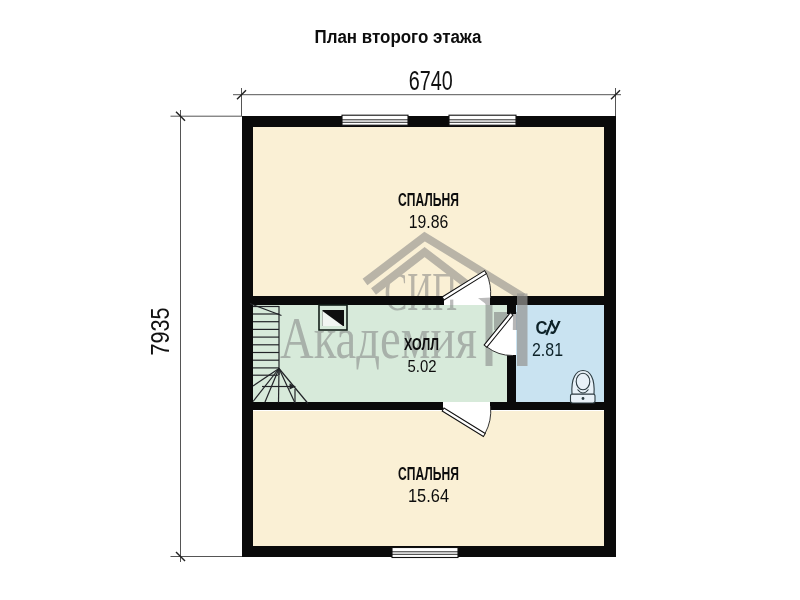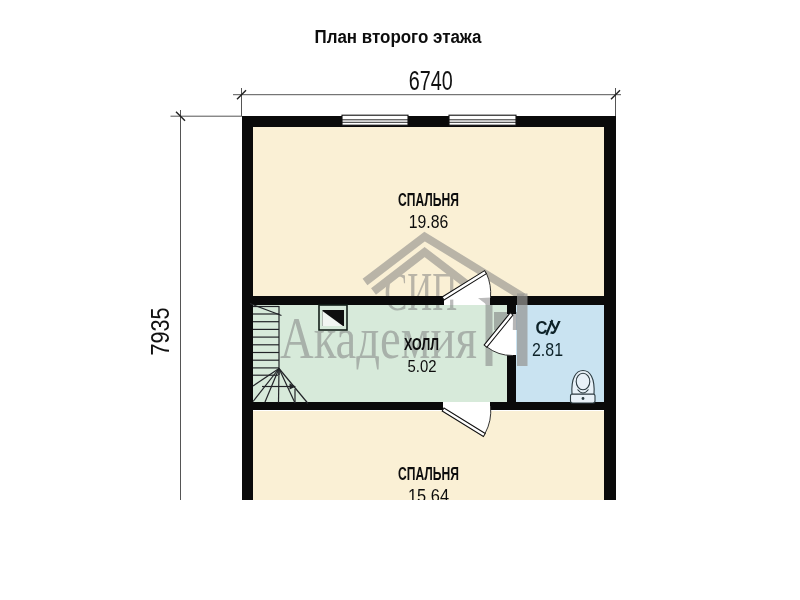--- a/index.html
+++ b/index.html
@@ -1,16 +1,16 @@
 <!DOCTYPE html>
 <html><head>
 <meta charset="utf-8">
 <style>
   html,body{margin:0;padding:0;background:#ffffff;}
-  #page{position:relative;width:800px;height:500px;background:#ffffff;overflow:hidden;
+  #page{position:relative;width:800px;height:600px;background:#ffffff;overflow:hidden;
         font-family:"Liberation Sans",sans-serif;}
 </style>
 </head>
 <body>
 <div id="page">
 <svg width="800" height="600" viewBox="0 0 800 600">
 
 <text x="398" y="43" text-anchor="middle" font-family="Liberation Sans, sans-serif" font-weight="bold" font-size="18" fill="#0d0d0d" textLength="167" lengthAdjust="spacingAndGlyphs">План второго этажа</text>
 
 <g stroke="#555" stroke-width="1" fill="none">

